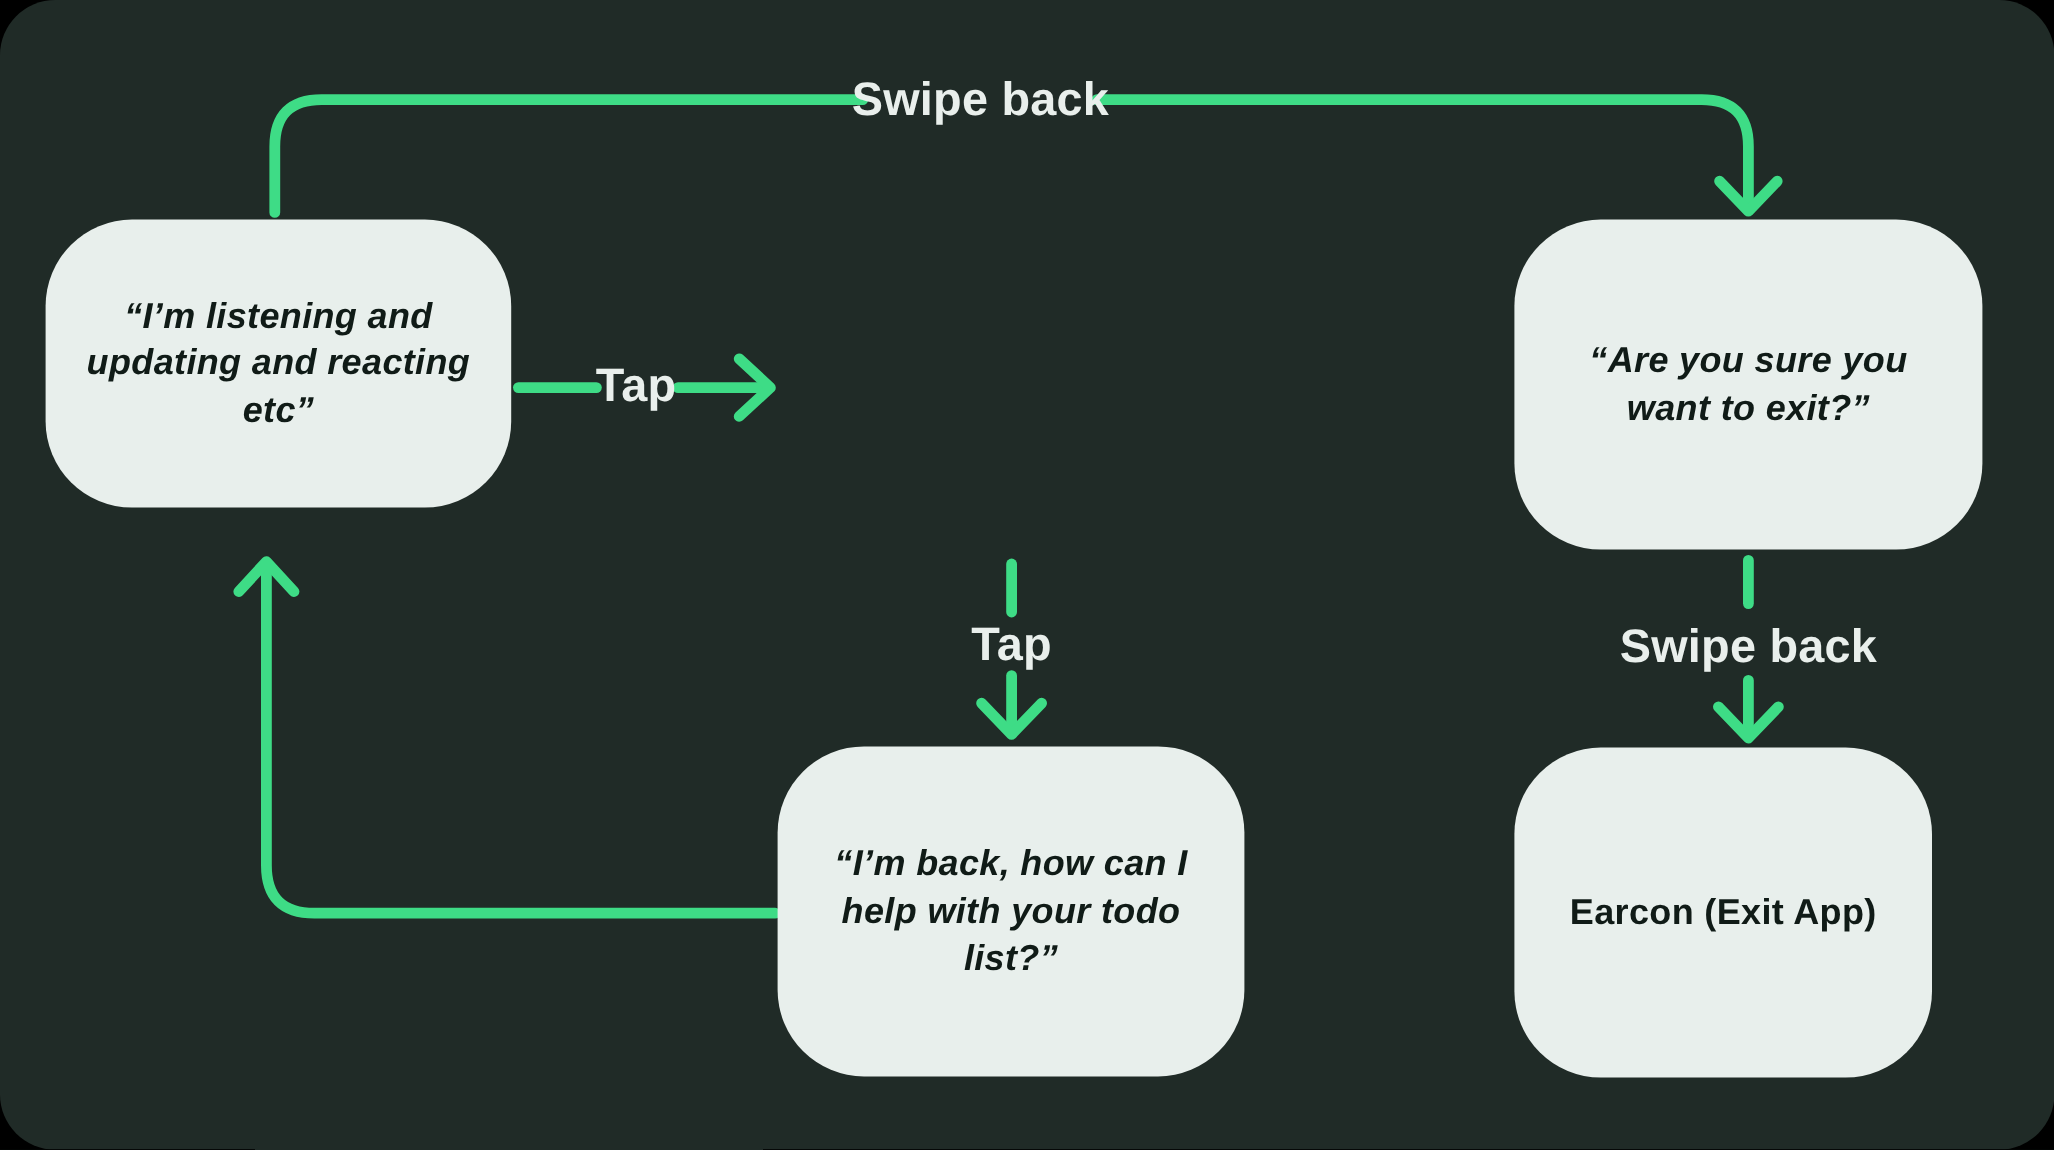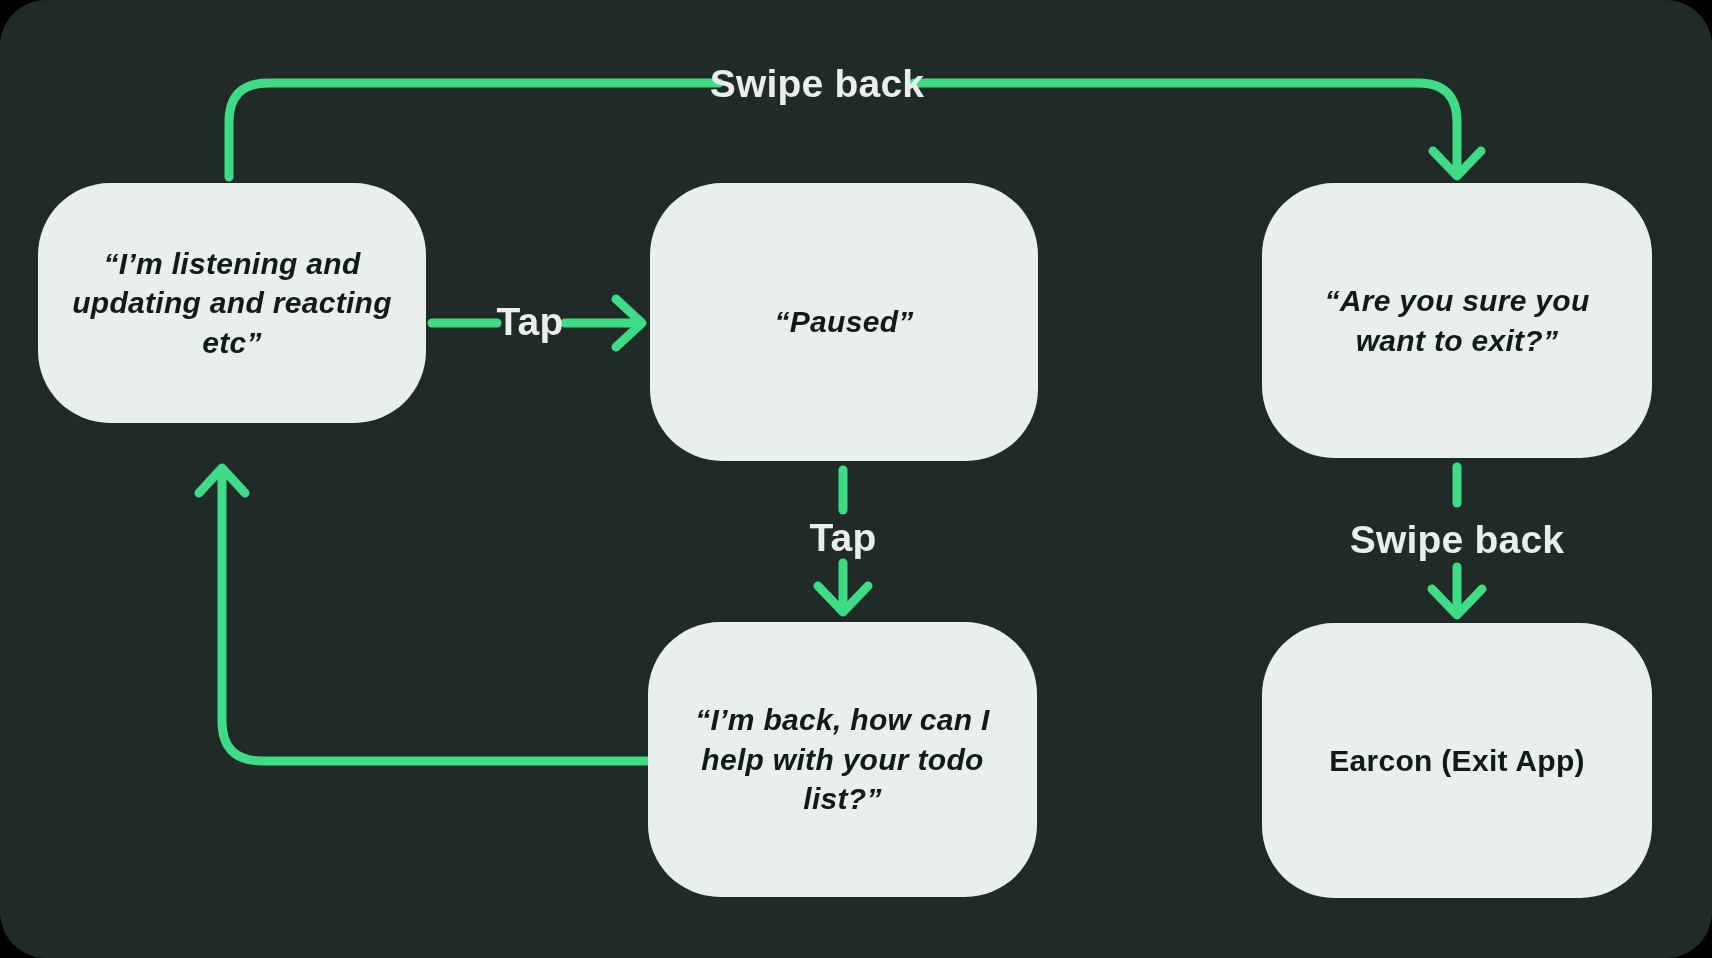--- a/index.html
+++ b/index.html
@@ -62,21 +62,21 @@
     font-size:39px;
     font-weight:700;
     letter-spacing:0.2px;
     white-space:nowrap;
   }
   
   #node-listening   {left:38px;  top:183px; width:388px; height:240px;}
   #node-paused      {left:650px; top:183px; width:388px; height:278px;}
   #node-exit-confirm{left:1262px;top:183px; width:390px; height:275px;}
   #node-back-help   {left:648px; top:622px; width:389px; height:275px;}
-  #node-earcon-exit {left:1262px;top:623px; width:390px; height:275px;}
+  #node-earcon-exit {left:1262px;top:623px; width:348px; height:275px;}
   
   #label-swipe-back-top {left:817px; top:84px;}
   #label-tap-pause      {left:530px; top:322px;}
   #label-tap-resume     {left:843px; top:538px;}
   #label-swipe-back-exit{left:1457px;top:540px;}
 </style>
 </head>
 <body>
 
 <div class="stage">
@@ -107,23 +107,20 @@
       <path d="M 646 761 L 262 761 Q 222 761 222 721 L 222 476"></path>
       <path d="M 199 493 L 222 468 L 245 493"></path>
     </g>
   </svg>
 
   <div class="node" id="node-listening">
     <span class="node-text">“I’m listening and
 updating and reacting
 etc”</span>
   </div>
-  <div class="node" id="node-paused">
-    <span class="node-text">“Paused”</span>
-  </div>
   <div class="node" id="node-exit-confirm">
     <span class="node-text">“Are you sure you
 want to exit?”</span>
   </div>
   <div class="node" id="node-back-help">
     <span class="node-text">“I’m back, how can I
 help with your todo
 list?”</span>
   </div>
   <div class="node plain" id="node-earcon-exit">

